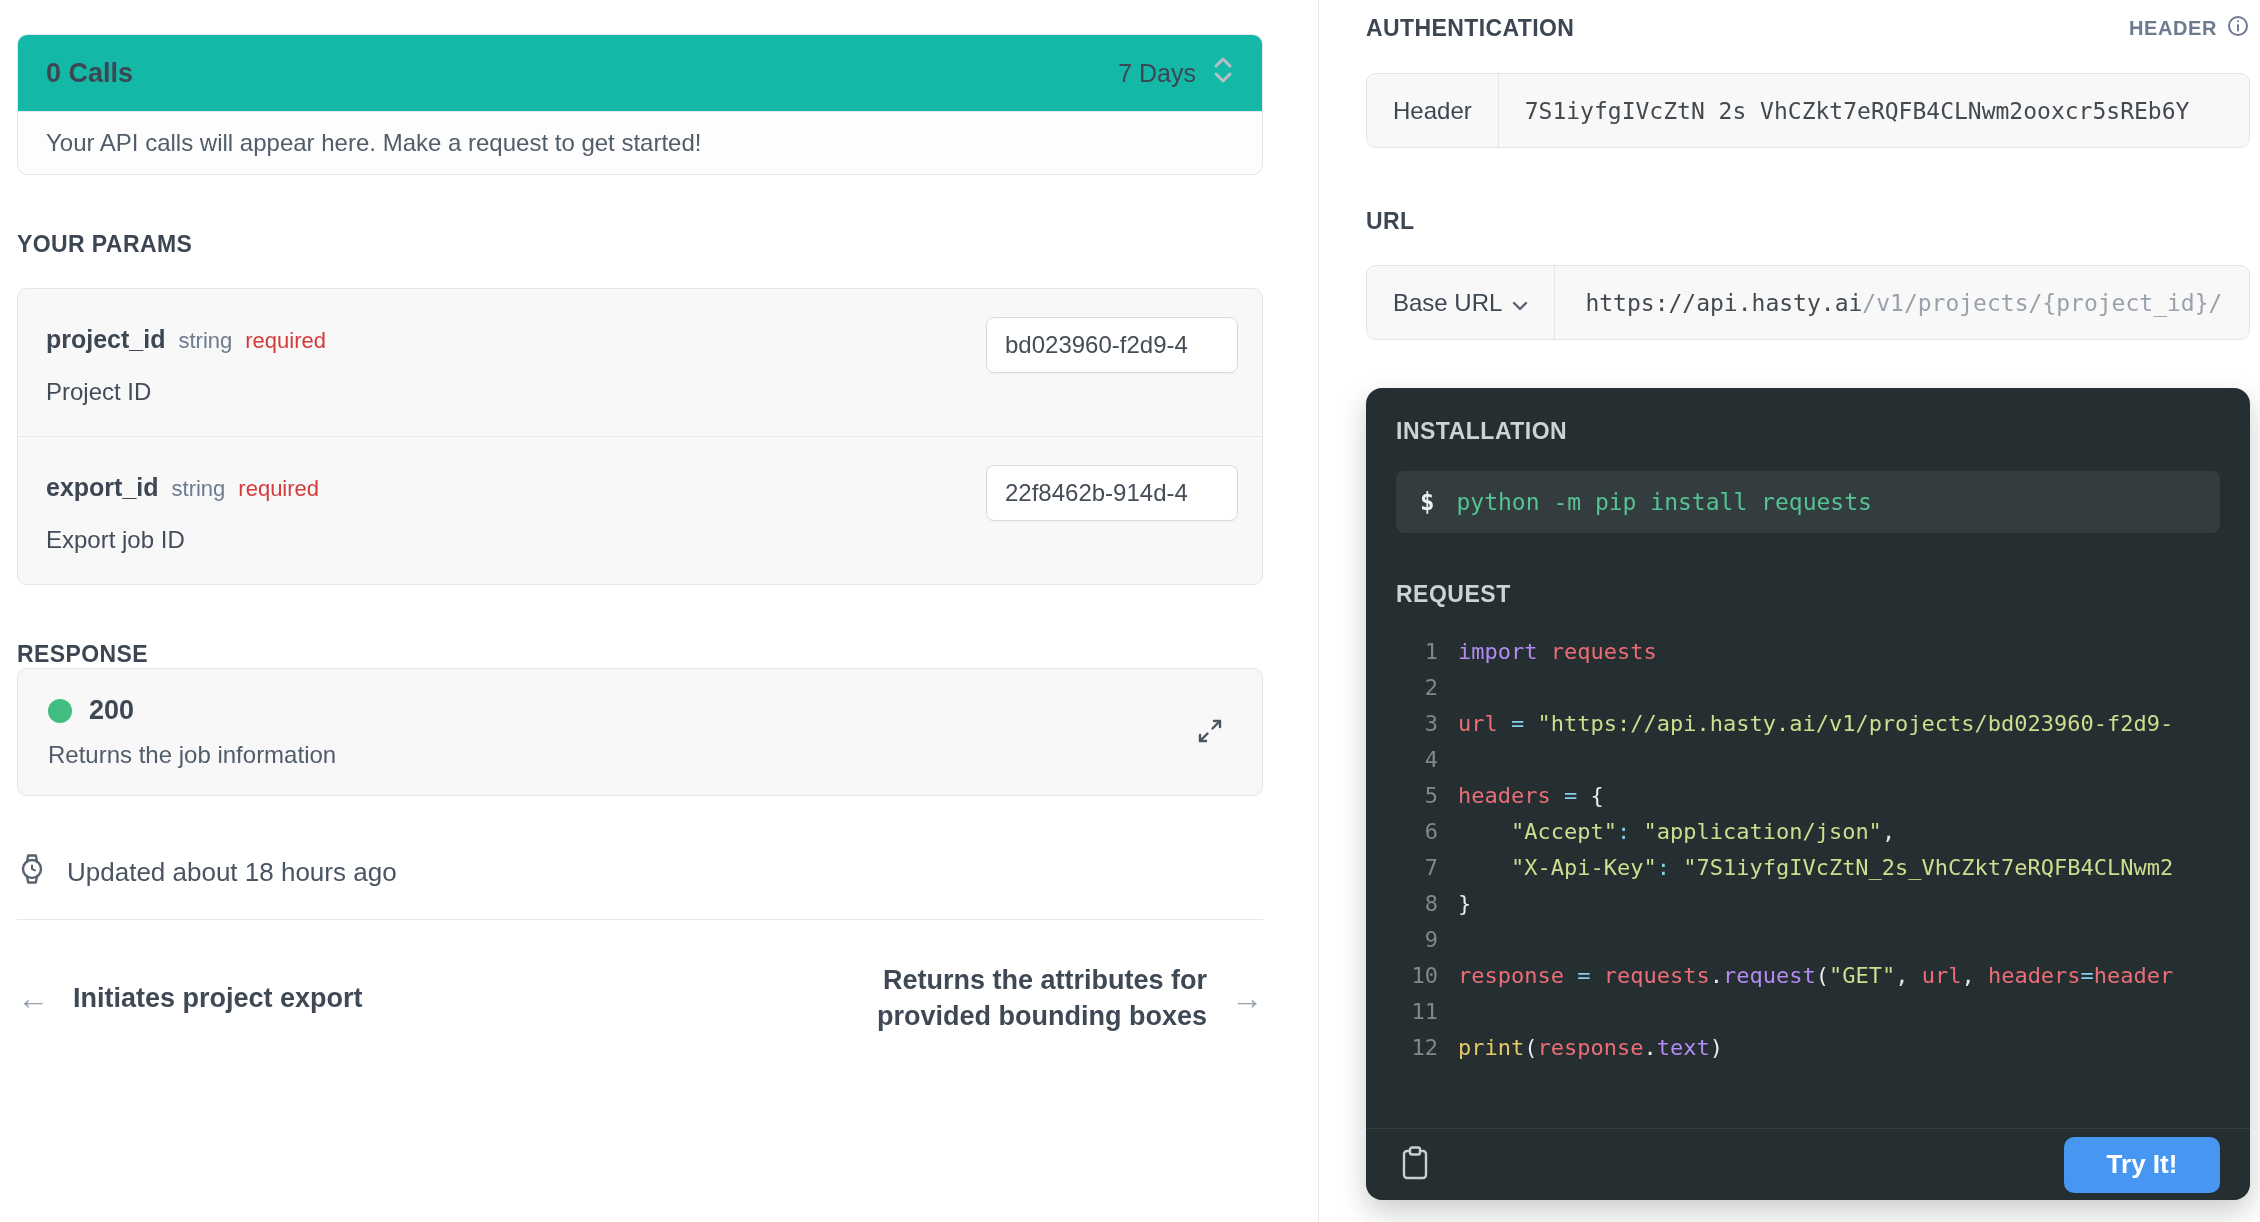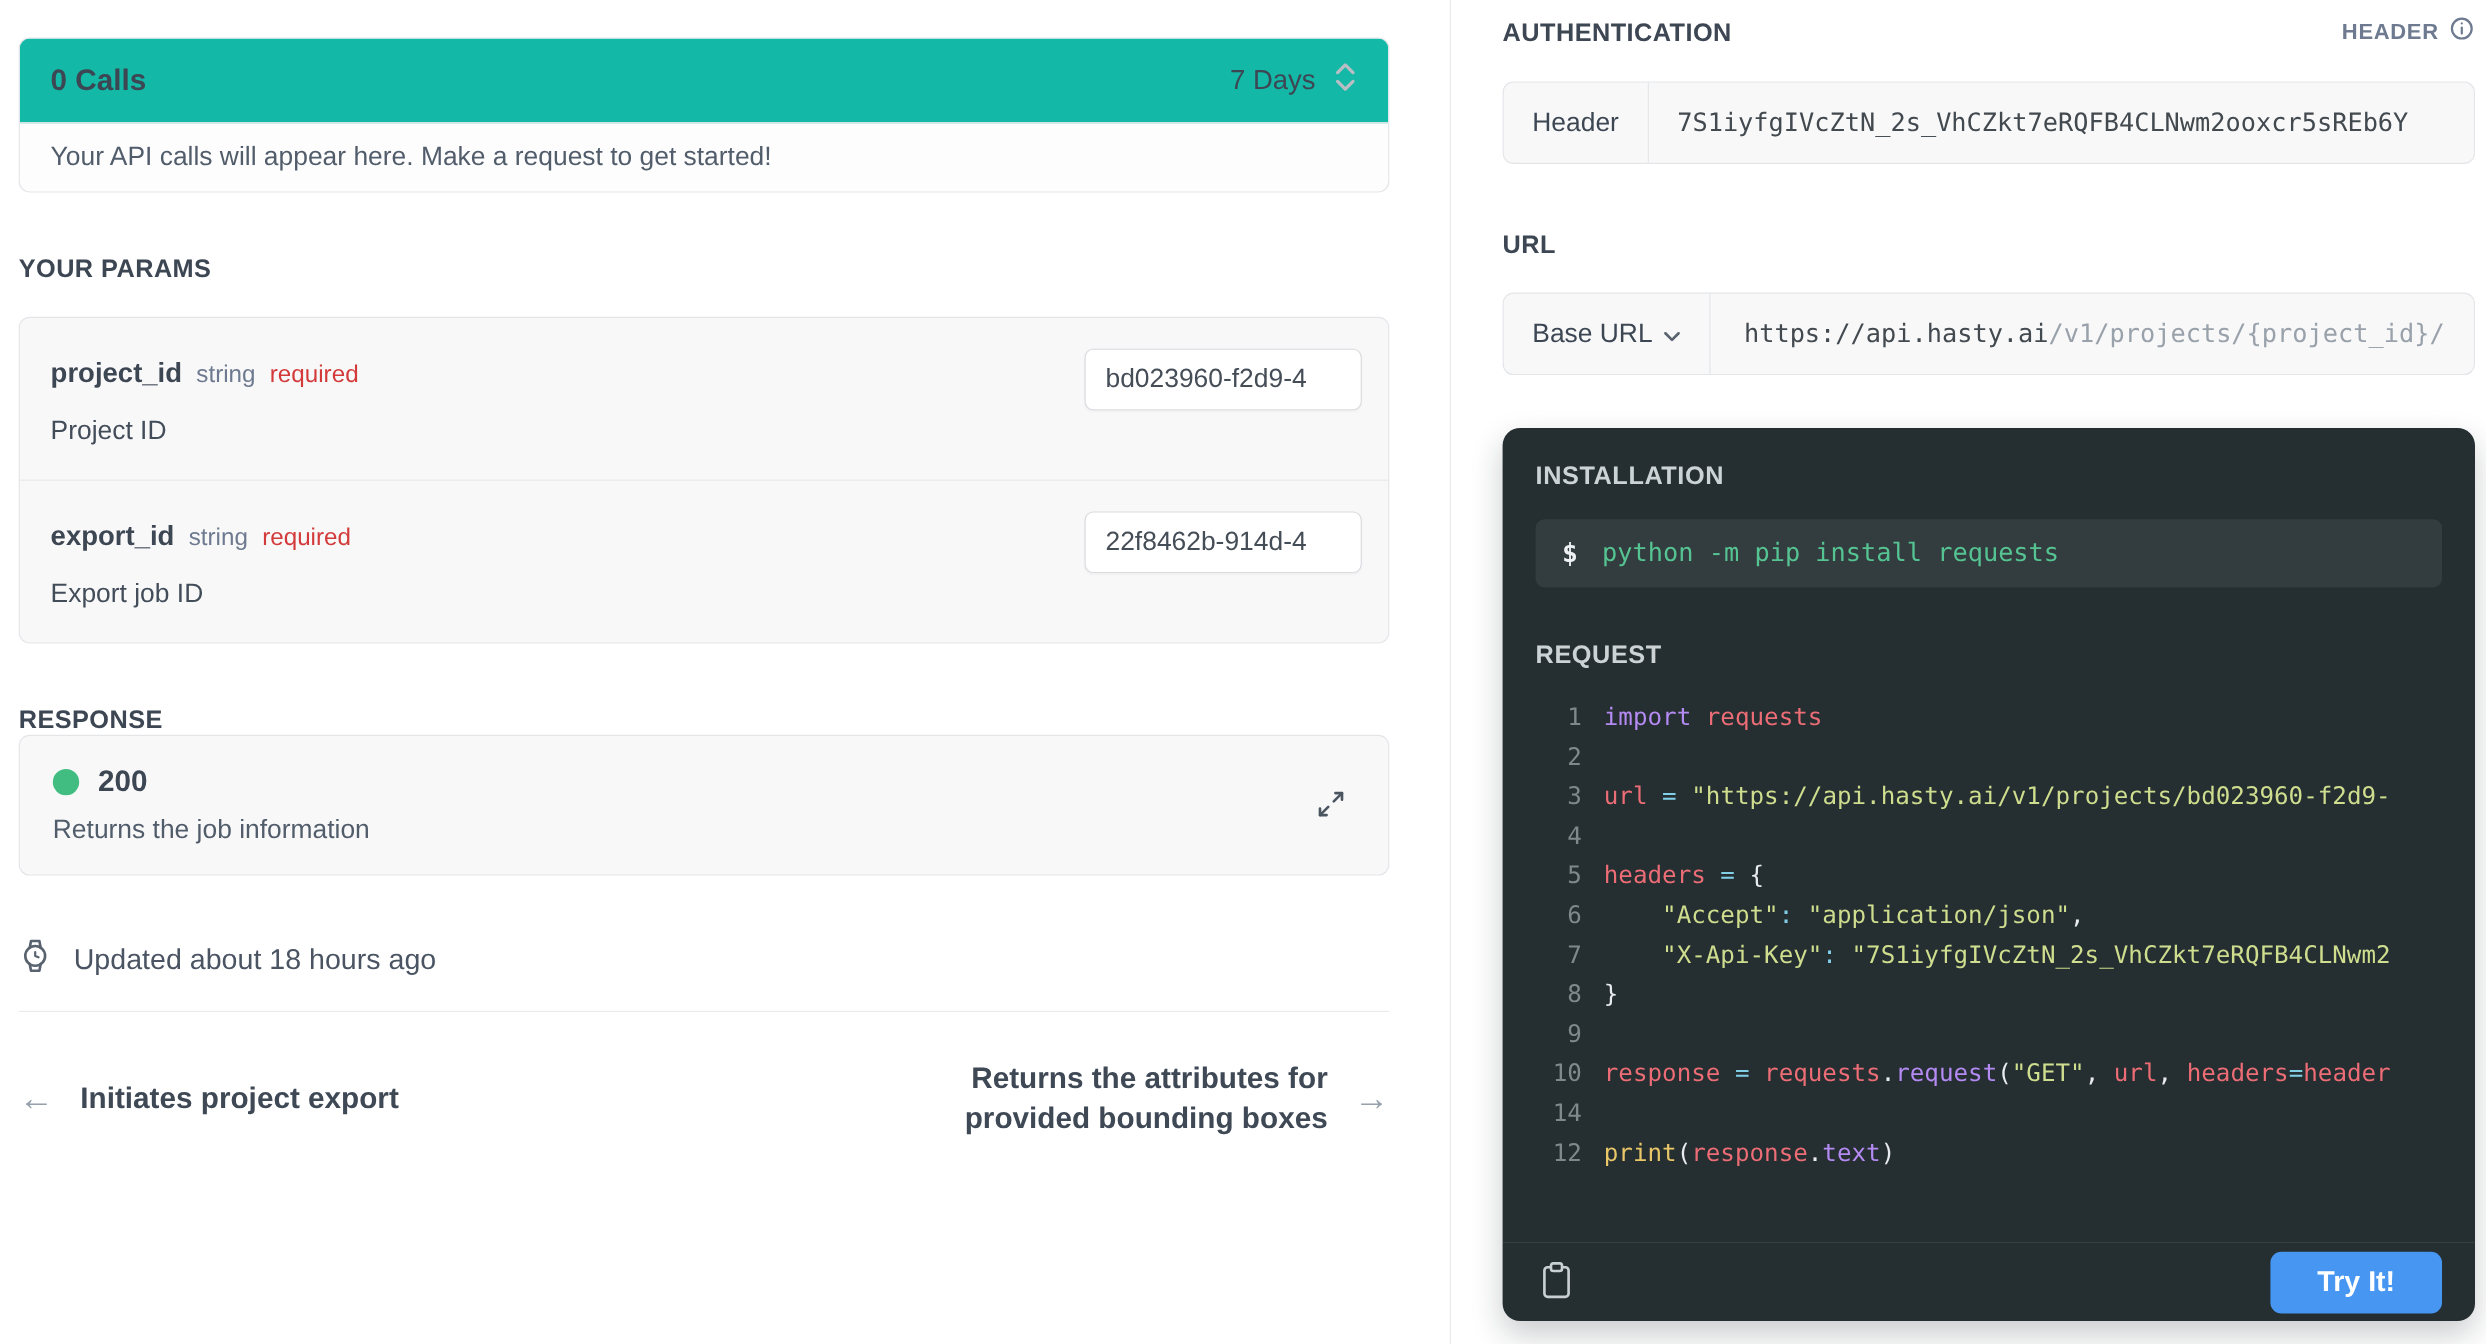--- a/index.html
+++ b/index.html
@@ -267,21 +267,21 @@
           <div class="code-line"><span class="ln">1</span><span><span class="tk-kw">import </span><span class="tk-var">requests</span></span></div>
           <div class="code-line"><span class="ln">2</span><span></span></div>
           <div class="code-line"><span class="ln">3</span><span><span class="tk-var">url</span><span class="tk-op"> = </span><span class="tk-str">"https://api.hasty.ai/v1/projects/bd023960-f2d9-</span></span></div>
           <div class="code-line"><span class="ln">4</span><span></span></div>
           <div class="code-line"><span class="ln">5</span><span><span class="tk-var">headers</span><span class="tk-op"> = </span><span class="tk-pun">{</span></span></div>
           <div class="code-line"><span class="ln">6</span><span><span class="tk-str">    "Accept"</span><span class="tk-op">: </span><span class="tk-str">"application/json"</span><span class="tk-pun">,</span></span></div>
           <div class="code-line"><span class="ln">7</span><span><span class="tk-str">    "X-Api-Key"</span><span class="tk-op">: </span><span class="tk-str">"7S1iyfgIVcZtN_2s_VhCZkt7eRQFB4CLNwm2</span></span></div>
           <div class="code-line"><span class="ln">8</span><span><span class="tk-pun">}</span></span></div>
           <div class="code-line"><span class="ln">9</span><span></span></div>
           <div class="code-line"><span class="ln">10</span><span><span class="tk-var">response</span><span class="tk-op"> = </span><span class="tk-var">requests</span><span class="tk-pun">.</span><span class="tk-fn">request</span><span class="tk-pun">(</span><span class="tk-str">"GET"</span><span class="tk-pun">, </span><span class="tk-var">url</span><span class="tk-pun">, </span><span class="tk-var">headers</span><span class="tk-op">=</span><span class="tk-var">header</span></span></div>
-          <div class="code-line"><span class="ln">14</span><span></span></div>
+          <div class="code-line"><span class="ln">11</span><span></span></div>
           <div class="code-line"><span class="ln">12</span><span><span class="tk-builtin">print</span><span class="tk-pun">(</span><span class="tk-var">response</span><span class="tk-pun">.</span><span class="tk-fn">text</span><span class="tk-pun">)</span></span></div>
         </div>
       <div class="panel-footer">
         <button class="copy-button">
           <span>
             <svg width="30" height="36" viewBox="0 0 30 36" fill="none" stroke="#c9d0d2" stroke-width="2.4" stroke-linejoin="round">
               <rect x="4" y="6" width="22" height="27" rx="3"></rect>
               <rect x="10" y="2.5" width="10" height="7" rx="2" fill="#252e30"></rect>
             </svg>
           </span>

